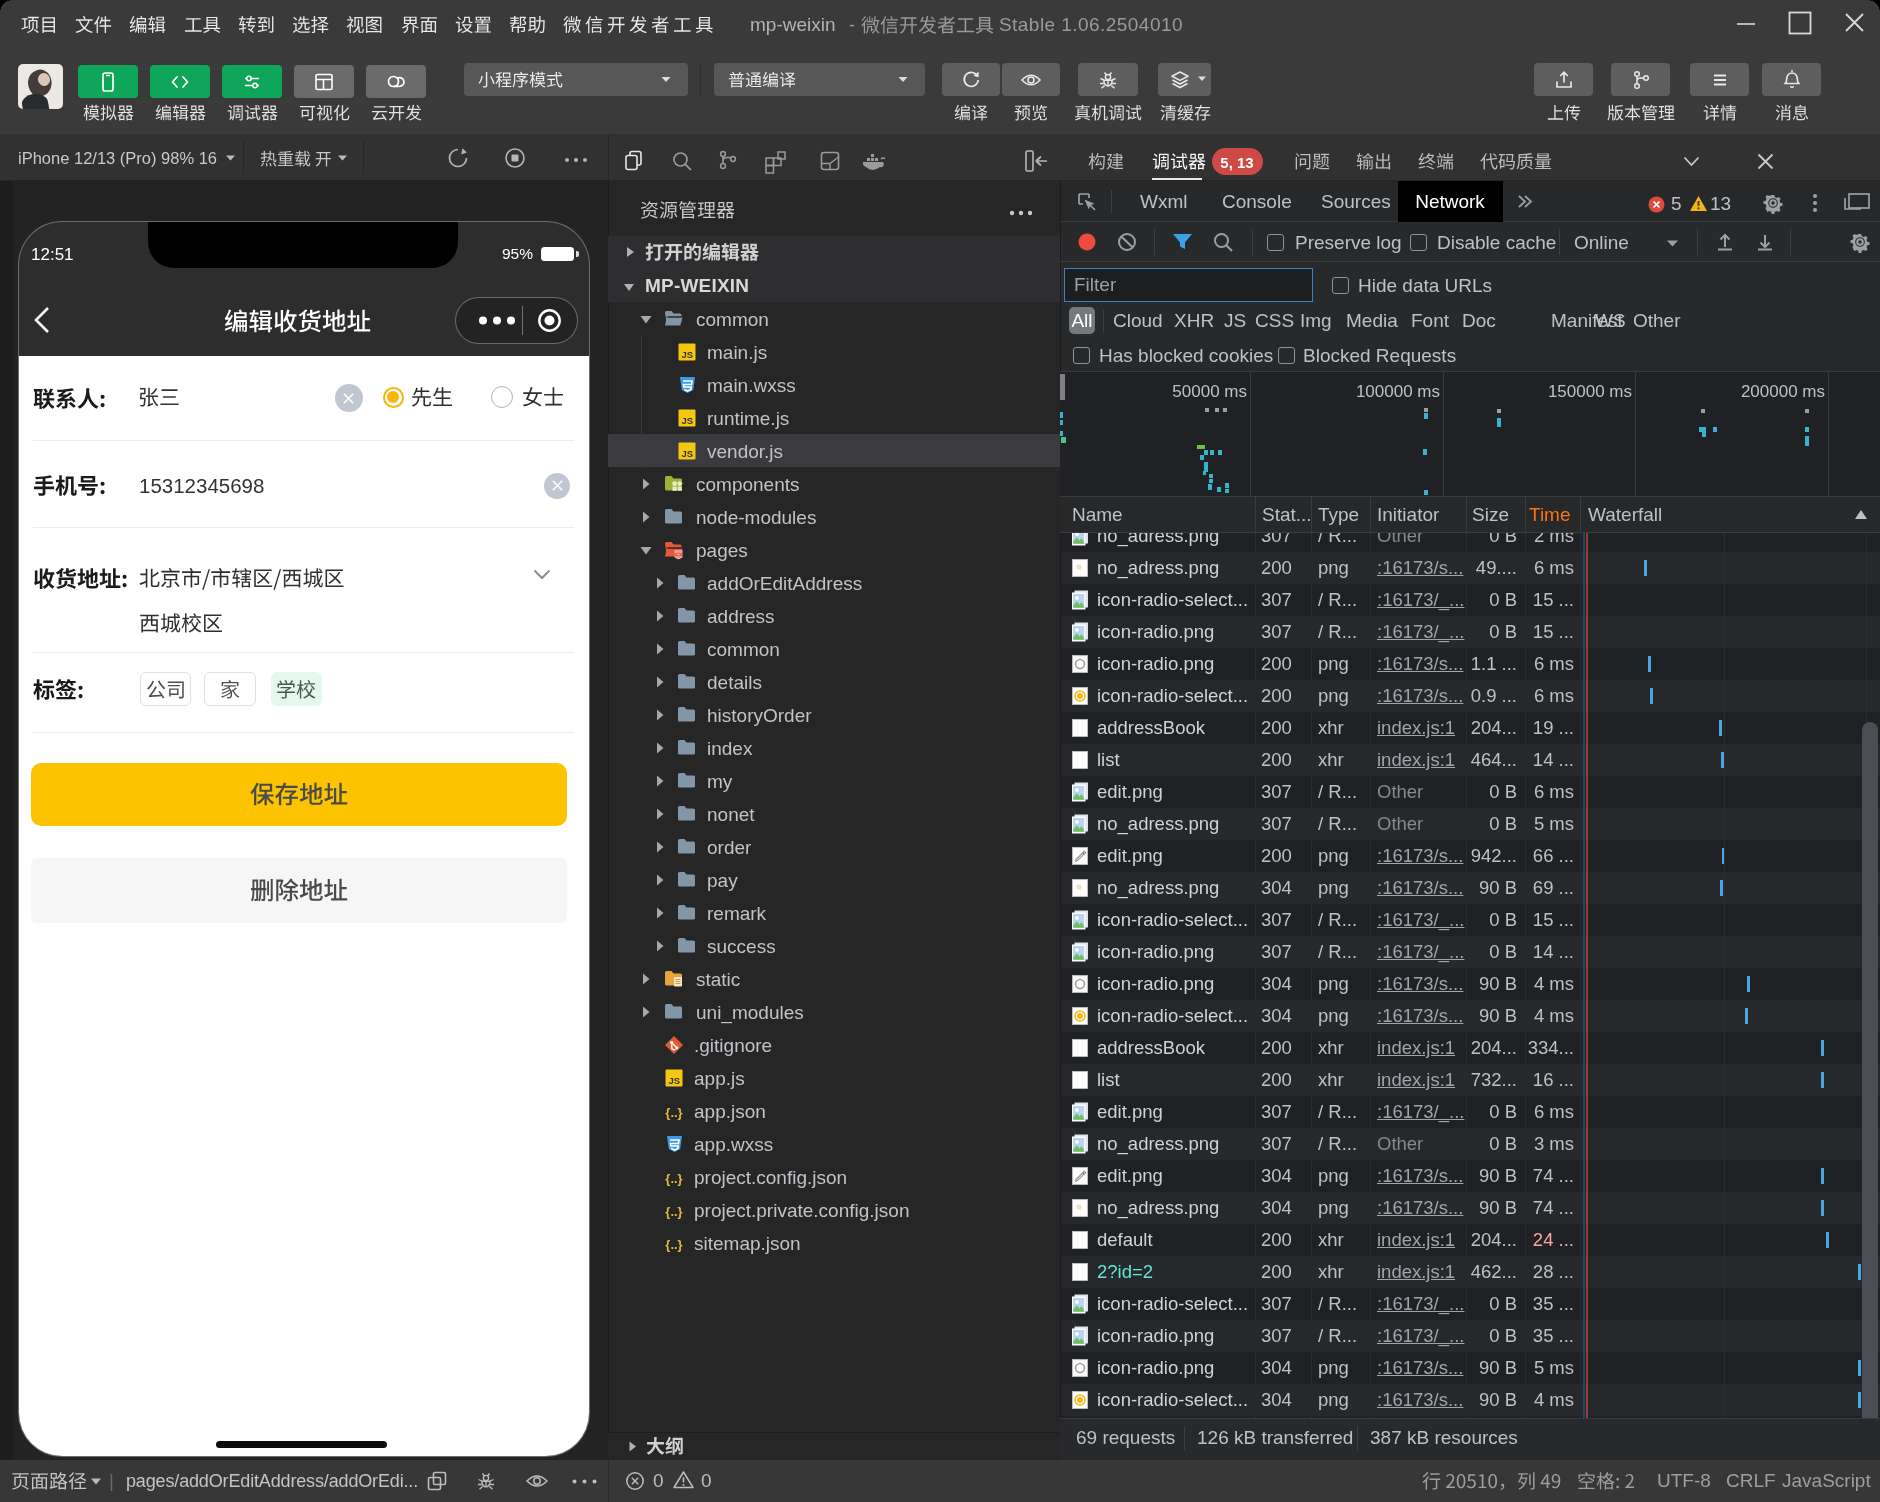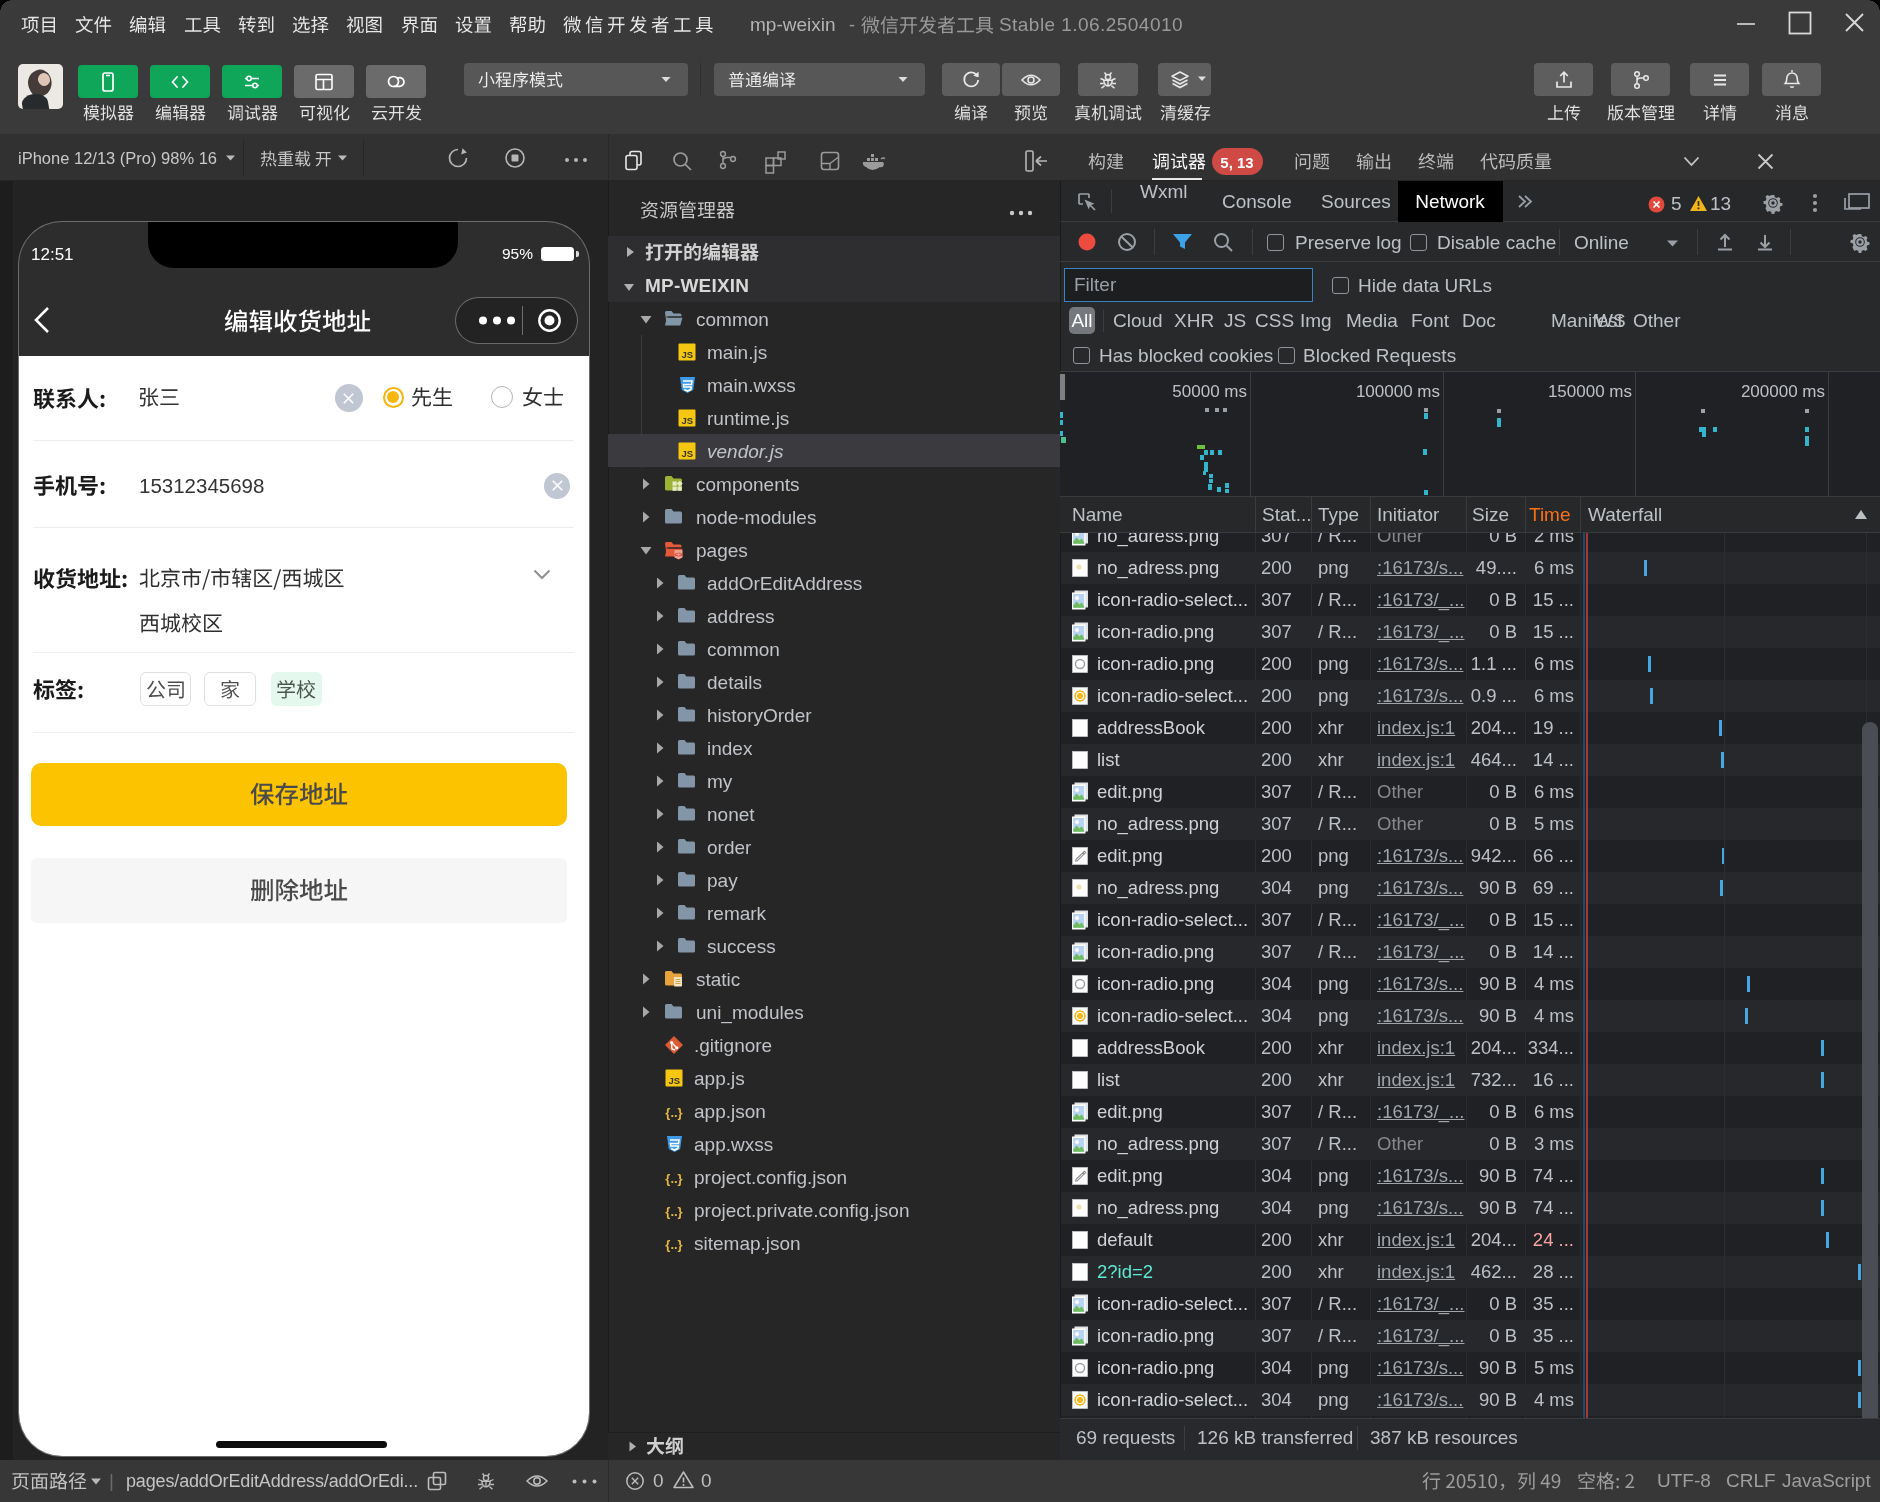--- a/index.html
+++ b/index.html
@@ -532,21 +532,21 @@
 <svg class="a" style="left:676px;top:406.5px;" width="22" height="22" viewBox="0 0 22 22">
     <rect x="2.5" y="2.5" width="17" height="17" rx="1" fill="#f5c711"></rect>
     <text x="11.3" y="17" font-family="Liberation Sans" font-size="9.5" font-weight="bold" fill="#33332a" text-anchor="middle">JS</text>
   </svg>
 <div class="t" style="left:707px;top:418.5px;font-size:19px;color:#c0c3c7;line-height:0;"><span style="line-height:normal;display:inline-block;transform:translateY(-50%)">runtime.js</span></div>
 <div class="a" style="left:608px;top:434px;width:452px;height:33px;background:#3a3a3f"></div>
 <svg class="a" style="left:676px;top:439.5px;" width="22" height="22" viewBox="0 0 22 22">
     <rect x="2.5" y="2.5" width="17" height="17" rx="1" fill="#f5c711"></rect>
     <text x="11.3" y="17" font-family="Liberation Sans" font-size="9.5" font-weight="bold" fill="#33332a" text-anchor="middle">JS</text>
   </svg>
-<div class="t" style="left:707px;top:451.5px;font-size:19px;color:#c0c3c7;line-height:0;font-style:italic;"><span style="line-height:normal;display:inline-block;transform:translateY(-50%)">vendor.js</span></div>
+<div class="t" style="left:707px;top:451.5px;font-size:19px;color:#c0c3c7;line-height:0;"><span style="line-height:normal;display:inline-block;transform:translateY(-50%)">vendor.js</span></div>
 <svg class="a" style="left:641px;top:476.5px;" width="10" height="14" viewBox="0 0 10 14">
     <path d="M2 1.5 L8.5 7 L2 12.5 z" fill="#a8a8a8"></path>
   </svg>
 <svg class="a" style="left:663px;top:472.5px;" width="22" height="22" viewBox="0 0 22 22">
     <path d="M2 4.5 a1.5 1.5 0 0 1 1.5-1.5 h5 l2 2.5 h7 a1.5 1.5 0 0 1 1.5 1.5 v9 a1.5 1.5 0 0 1-1.5 1.5 h-14 A1.5 1.5 0 0 1 2 16 z" fill="#9cb236"></path>
     <rect x="9.5" y="8.5" width="4.2" height="4.2" fill="#e6ecc7"></rect>
     <rect x="14.6" y="8.5" width="4.2" height="4.2" fill="#e6ecc7" transform="rotate(45 16.7 10.6)"></rect>
     <rect x="9.5" y="13.6" width="4.2" height="4.2" fill="#e6ecc7"></rect>
     <rect x="14.6" y="13.6" width="4.2" height="4.2" fill="#e6ecc7"></rect>
   </svg>
@@ -711,21 +711,21 @@
     <path transform="translate(0.0,18.1) scale(0.01900,-0.01900)" d="M432 849C431 767 432 674 422 580H56V456H402C362 283 267 118 37 15C72 -11 108 -54 127 -86C340 16 448 172 503 340C581 145 697 -2 879 -86C898 -52 938 1 968 27C780 103 659 261 592 456H946V580H551C561 674 562 766 563 849Z"></path>
     <path transform="translate(19.0,18.1) scale(0.01900,-0.01900)" d="M32 68 53 -46C147 -21 268 9 382 39L372 139C247 111 117 84 32 68ZM58 413C73 421 98 428 186 438C154 389 125 352 110 336C79 300 58 277 32 271C45 241 64 187 69 165C95 179 136 191 379 238C377 262 379 307 382 338L222 311C287 391 349 484 399 576V-87H510V84C534 70 564 51 578 39C611 94 644 161 674 235C696 180 714 128 727 85L815 136C795 202 762 283 723 368C753 458 779 553 801 647L705 665C692 608 678 550 661 494C638 540 613 586 589 628L510 585V696H824V45C824 31 819 26 805 26C791 26 748 25 706 28C721 0 736 -47 741 -76C810 -76 857 -74 890 -56C924 -39 934 -9 934 44V802H399V583L302 643C286 608 268 574 250 541L166 534C221 615 275 713 312 805L201 857C167 740 101 614 79 582C58 549 41 528 20 522C34 491 52 436 58 413ZM510 580C546 514 584 438 619 362C587 273 550 190 510 124Z"></path>
   </svg>
 <div class="a" style="left:1060px;top:181px;width:820px;height:41px;background:#27282a;border-bottom:1px solid #3a3b3d;border-left:1px solid #1a1a1a"></div>
 <svg class="a" style="left:1076px;top:191px;" width="22" height="22" viewBox="0 0 22 22">
     <path d="M3 3 h10 M3 3 v10 M3 13 h4 M13 3 v4" stroke="#9aa0a6" stroke-width="1.7" fill="none"></path>
     <path d="M8.5 8.5 L18.5 12.8 L14.2 14.2 L12.8 18.5 z" fill="#9aa0a6"></path>
     <path d="M14 14 L19 19" stroke="#9aa0a6" stroke-width="1.7"></path>
   </svg>
 <div class="a" style="left:1111px;top:190px;width:1px;height:23px;background:#3d3e40"></div>
-<div class="t" style="left:1140px;top:192px;font-size:19px;color:#bdc1c6;line-height:0;"><span style="line-height:normal;display:inline-block;transform:translateY(-50%)">Wxml</span></div>
+<div class="t" style="left:1140px;top:202px;font-size:19px;color:#bdc1c6;line-height:0;"><span style="line-height:normal;display:inline-block;transform:translateY(-50%)">Wxml</span></div>
 <div class="t" style="left:1222px;top:202px;font-size:19px;color:#bdc1c6;line-height:0;"><span style="line-height:normal;display:inline-block;transform:translateY(-50%)">Console</span></div>
 <div class="t" style="left:1321px;top:202px;font-size:19px;color:#bdc1c6;line-height:0;"><span style="line-height:normal;display:inline-block;transform:translateY(-50%)">Sources</span></div>
 <div class="a" style="left:1398px;top:181px;width:105px;height:41px;background:#000"></div>
 <div class="t" style="left:1450px;top:202px;font-size:19px;color:#fff;line-height:0;transform:translateX(-50%);"><span style="line-height:normal;display:inline-block;transform:translateY(-50%)">Network</span></div>
 <svg class="a" style="left:1517px;top:194px;" width="16" height="15" viewBox="0 0 16 15">
     <path d="M2 2 L8 7.5 L2 13 M8 2 L14 7.5 L8 13" fill="none" stroke="#9aa0a6" stroke-width="1.8"></path>
   </svg>
 <svg class="a" style="left:1648px;top:196px;" width="17" height="17" viewBox="0 0 17 17">
     <circle cx="8.5" cy="8.5" r="8" fill="#e0493e"></circle>
     <path d="M5.5 5.5 L11.5 11.5 M11.5 5.5 L5.5 11.5" stroke="#fff" stroke-width="1.7"></path>

